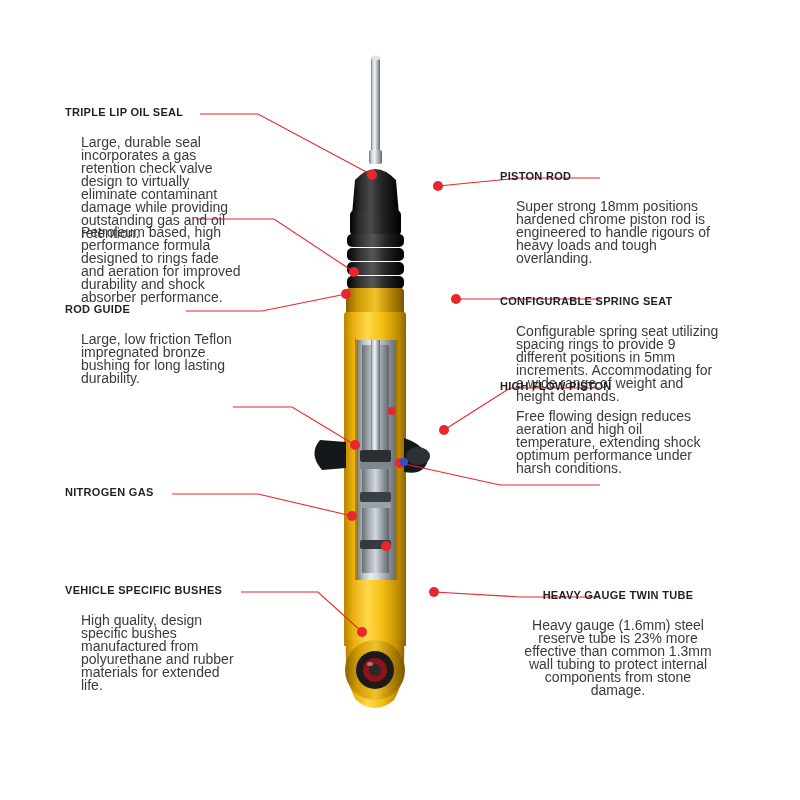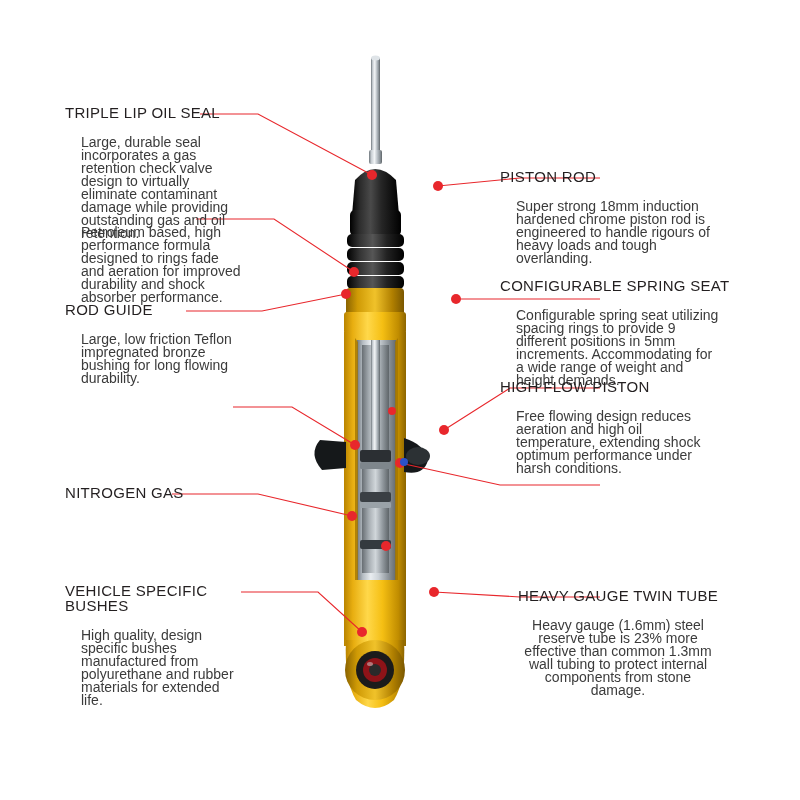--- a/index.html
+++ b/index.html
@@ -22,22 +22,22 @@
     top: 0;
     width: 800px;
     height: 800px;
   }
 
   
   .callout {
     position: absolute;
   }
   .callout .title {
-    font-size: 15px;
-    font-weight: normal;
+    font-size: 11px;
+    font-weight: bold;
     letter-spacing: 0.3px;
     line-height: 15px;
     color: #231f20;
     margin: 0 0 6px 0;
     text-transform: uppercase;
   }
   .callout .body {
     font-size: 14px;
     line-height: 13px;
     color: #3b3b3b;
@@ -219,39 +219,39 @@
     <p class="title">TRIPLE LIP OIL SEAL</p>
     <p class="body">Large, durable seal incorporates a gas retention check valve design to virtually eliminate contaminant damage while providing outstanding gas and oil retention.</p>
   </div>
 
   <div class="callout" style="left:65px; top:210px; width:196px;">
     <p class="body">Petroleum based, high performance formula designed to rings fade and aeration for improved durability and shock absorber performance.</p>
   </div>
 
   <div class="callout" style="left:65px; top:302px; width:190px;">
     <p class="title">ROD GUIDE</p>
-    <p class="body">Large, low friction Teflon impregnated bronze bushing for long flowing durability.</p>
+    <p class="body">Large, low friction Teflon impregnated bronze bushing for long lasting durability.</p>
   </div>
 
 
   <div class="callout" style="left:65px; top:485px; width:192px;">
     <p class="title">NITROGEN GAS</p>
   </div>
 
   <div class="callout" style="left:65px; top:583px; width:192px;">
     <p class="title">VEHICLE SPECIFIC BUSHES</p>
     <p class="body">High quality, design specific bushes manufactured from polyurethane and rubber materials for extended life.</p>
   </div>
 
   <div class="callout" style="left:500px; top:169px; width:236px;">
     <p class="title">PISTON ROD</p>
-    <p class="body">Super strong 18mm induction hardened chrome piston rod is engineered to handle rigours of heavy loads and tough overlanding.</p>
-  </div>
-
-  <div class="callout" style="left:500px; top:278px; width:236px;">
+    <p class="body">Super strong 18mm positions hardened chrome piston rod is engineered to handle rigours of heavy loads and tough overlanding.</p>
+  </div>
+
+  <div class="callout" style="left:500px; top:294px; width:236px;">
     <p class="title">CONFIGURABLE SPRING SEAT</p>
     <p class="body">Configurable spring seat utilizing spacing rings to provide 9 different positions in 5mm increments. Accommodating for a wide range of weight and height demands.</p>
   </div>
 
   <div class="callout" style="left:500px; top:379px; width:232px;">
     <p class="title">HIGH FLOW PISTON</p>
     <p class="body">Free flowing design reduces aeration and high oil temperature, extending shock optimum performance under harsh conditions.</p>
   </div>
 
 

